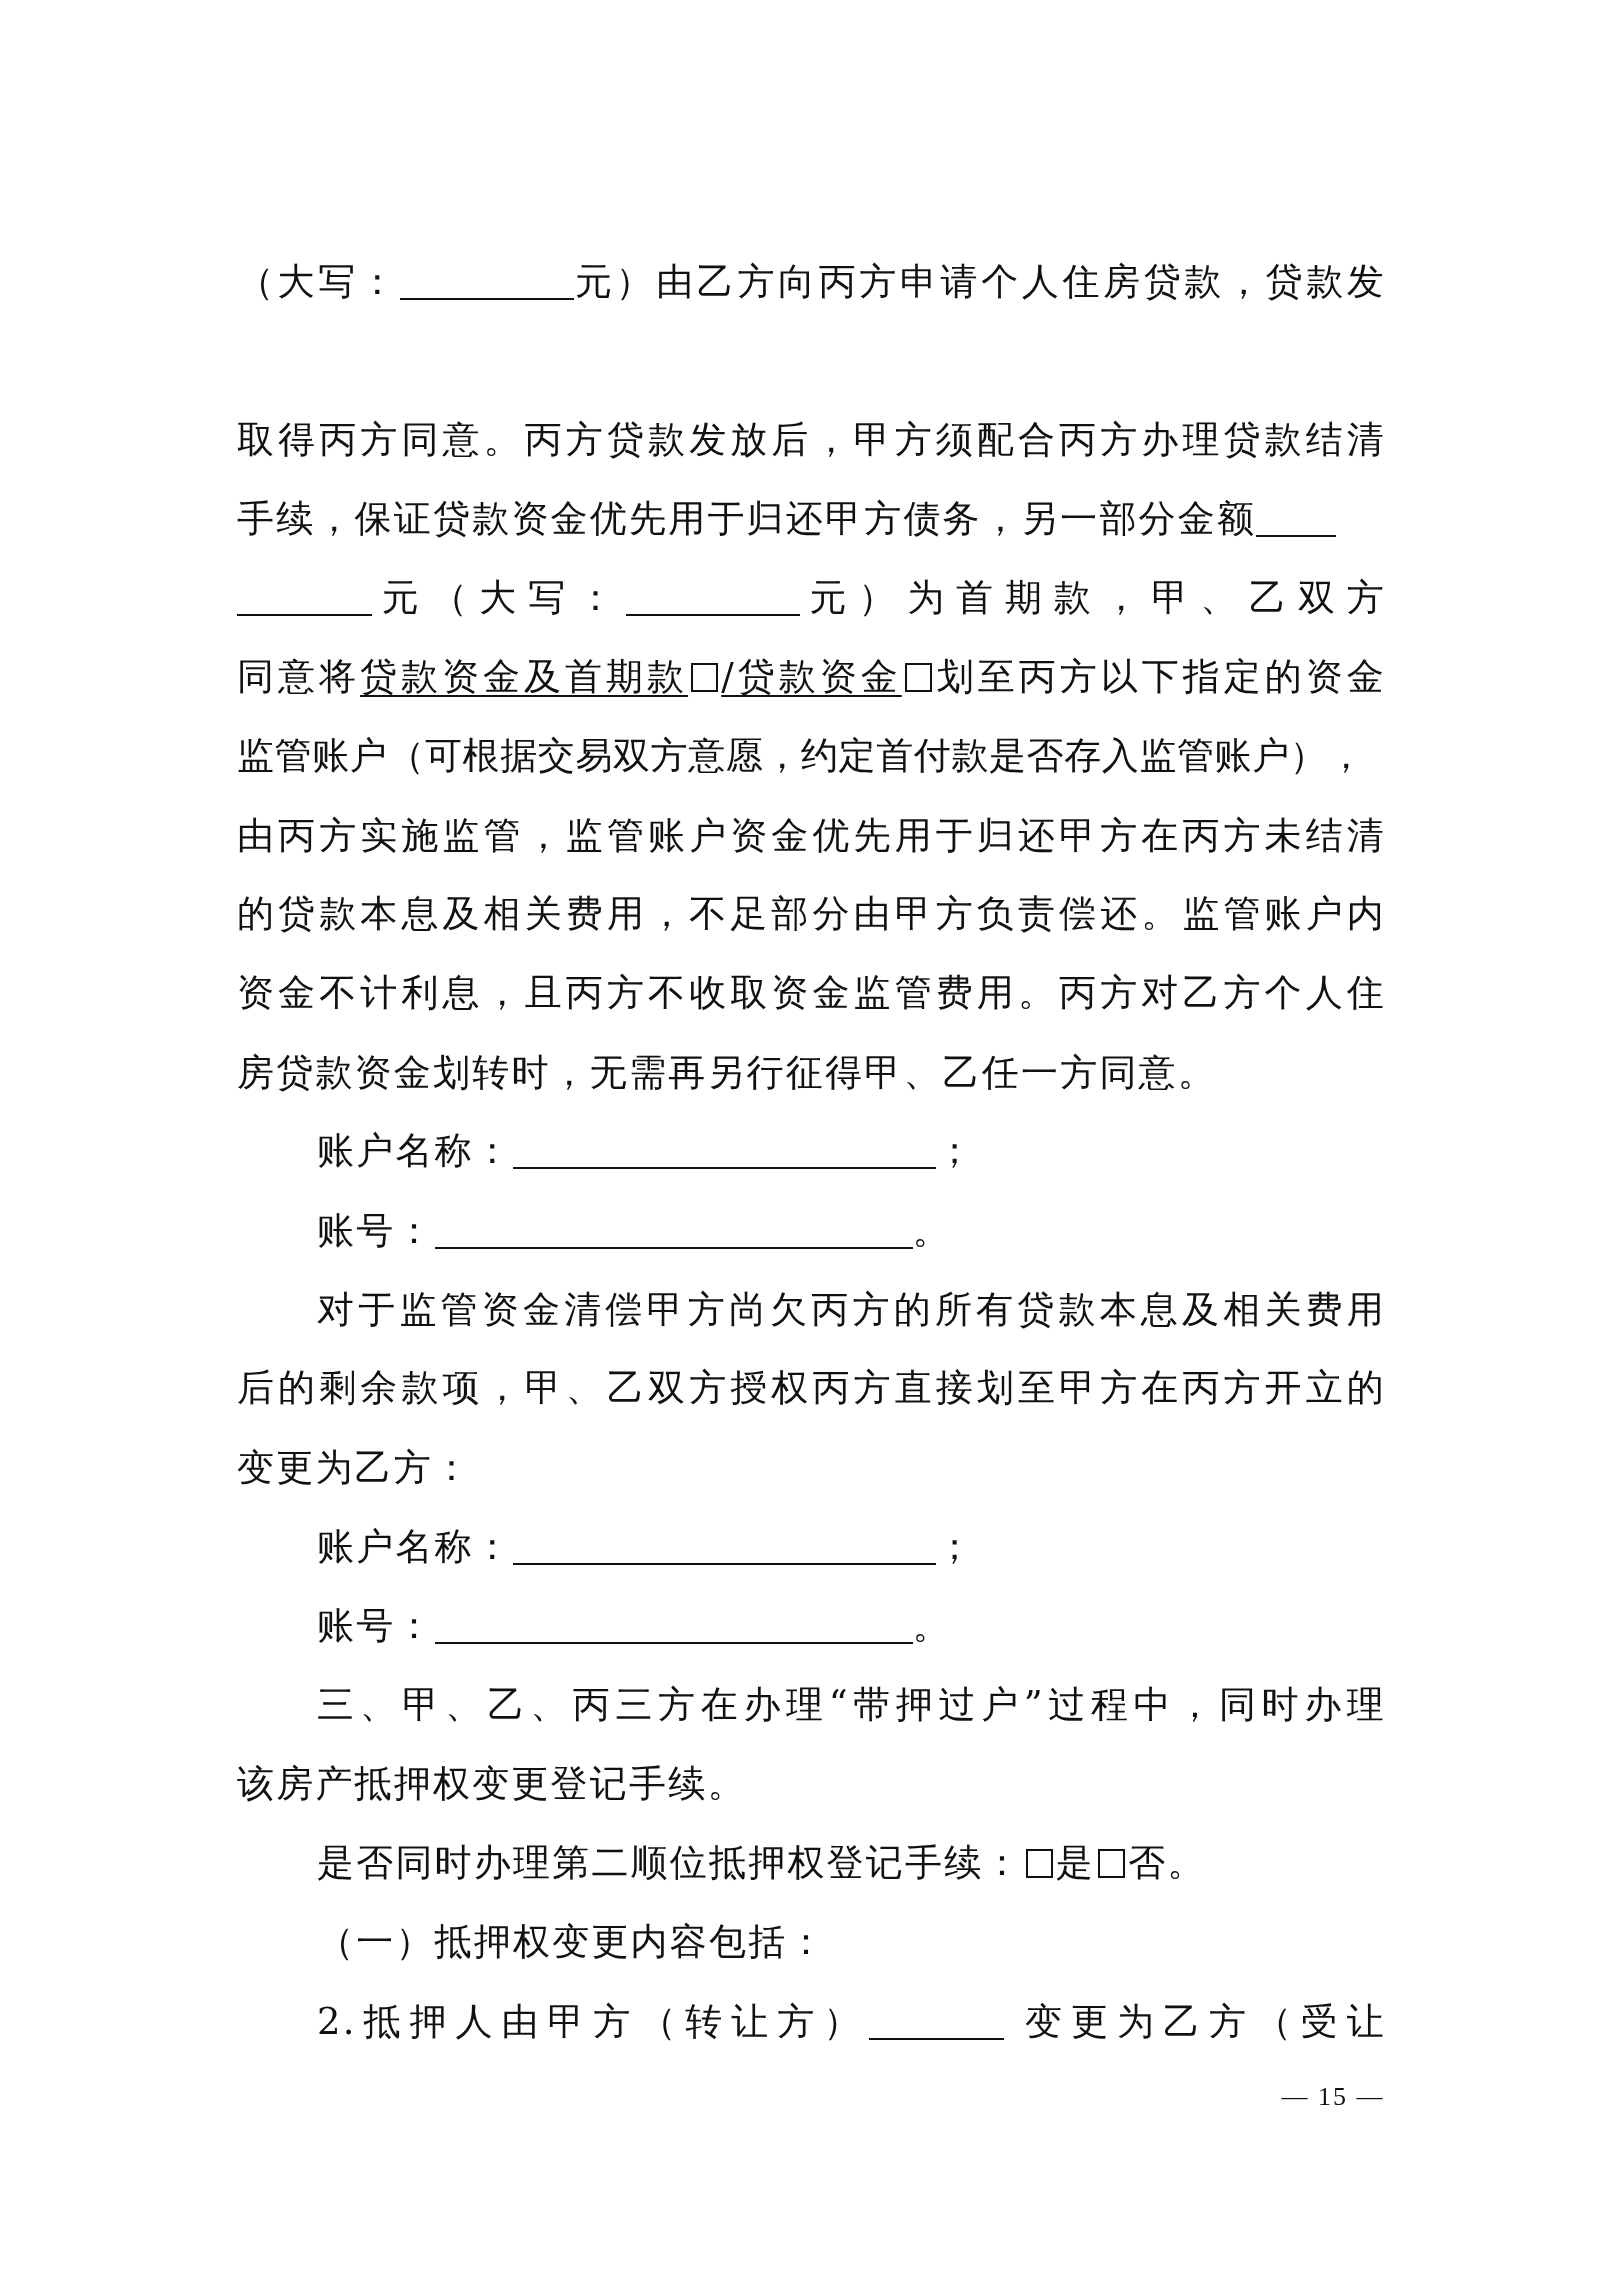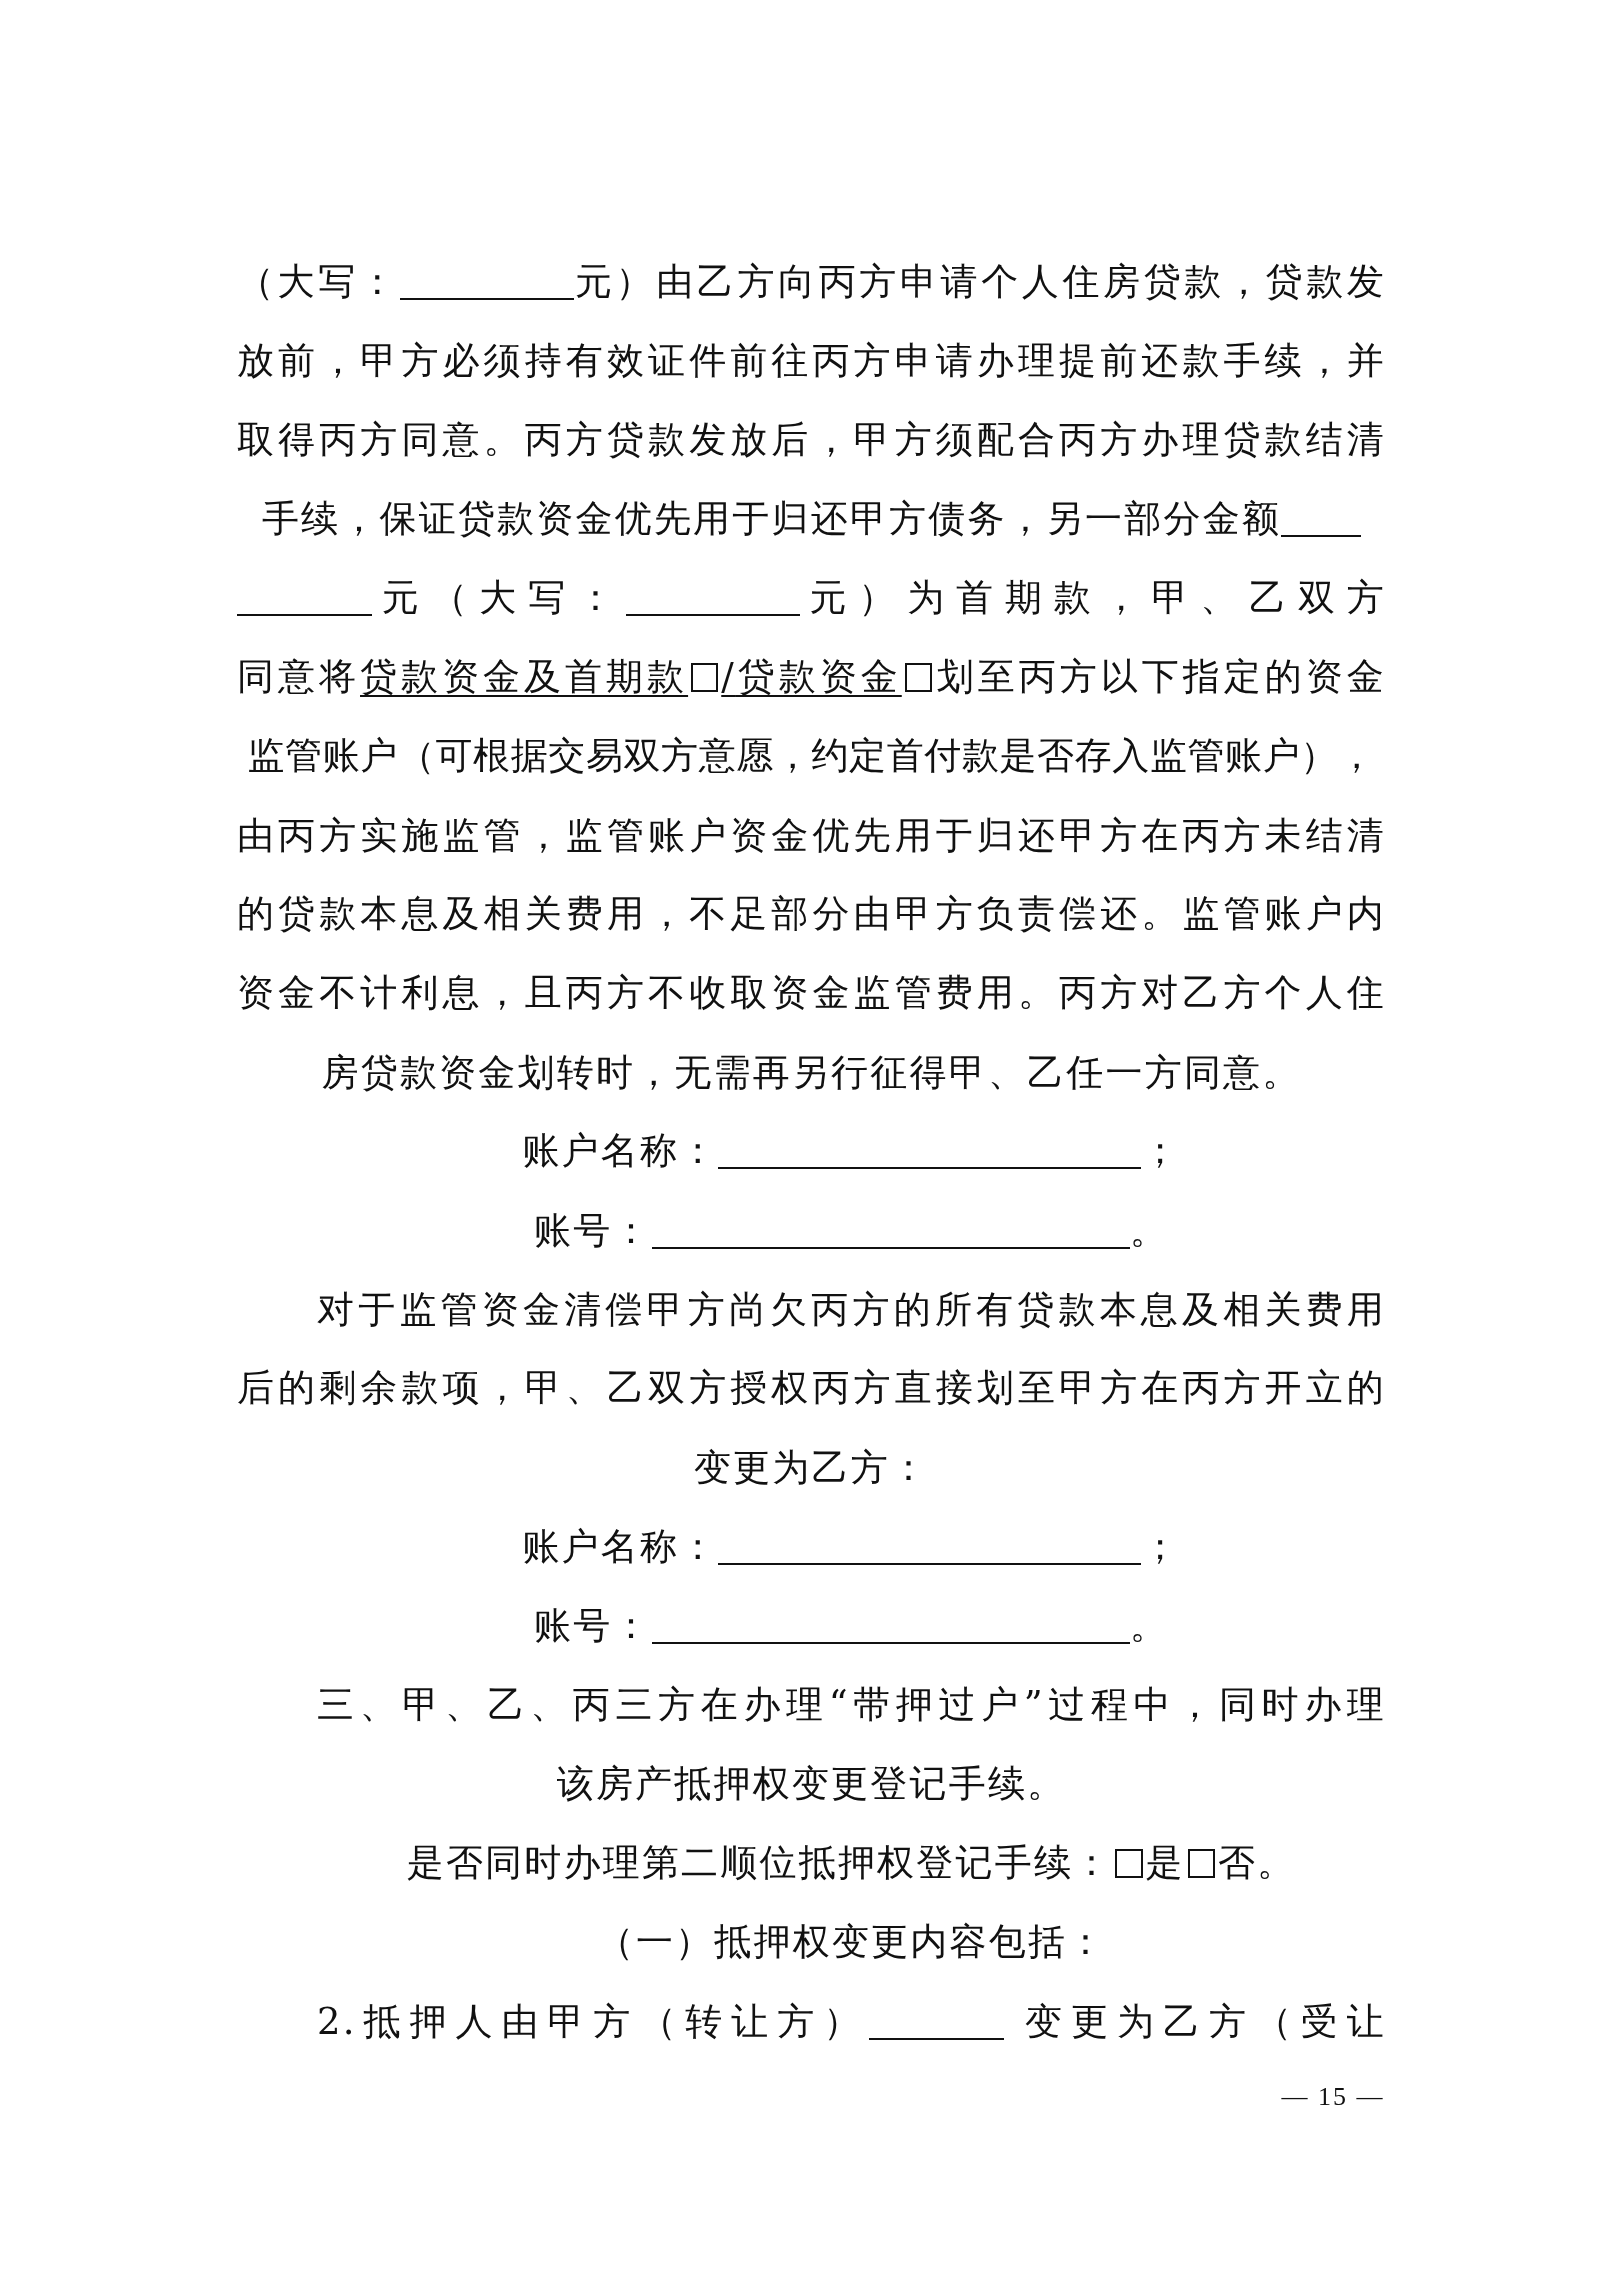--- a/index.html
+++ b/index.html
@@ -1,38 +1,37 @@
 <!DOCTYPE html>
 <html><head>
 <meta charset="utf-8">
 <style>
   html, body { margin: 0; padding: 0; background: #ffffff; }
   body { width: 1621px; height: 2293px; position: relative; overflow: hidden;
          font-family: "DejaVu Serif", "Liberation Serif", serif; color: #111; }
   .page { position: absolute; left: 0; top: 0; width: 1621px; height: 2012px; background: #fff; }
   .line { position: absolute; left: 237px; width: 1149px; height: 59px; line-height: 59px;
-          font-size: 37px; white-space: nowrap; letter-spacing: 2.2px; text-align: center; }
+          font-size: 37px; white-space: nowrap; letter-spacing: 2.2px; }
   .indent { left: 317px; width: 1069px; }
   .justify { text-align: justify; text-align-last: justify; }
   .blank { display: inline-block; border-bottom: 2.9px solid #111; height: 37px; vertical-align: -5.9px; }
   .ul { text-decoration: underline; text-decoration-thickness: 2px; text-underline-offset: 5.9px; }
   .box { display: inline-block; width: 27.4px; height: 29px; border: 2.5px solid #111; box-sizing: border-box;
          vertical-align: -2.9px; margin: 0 2.9px; }
   .pageno { position: absolute; left: 1274px; top: 2082px; width: 118px; text-align: center;
             font-size: 26px; font-family: "Liberation Serif", serif; letter-spacing: 2px; }
 </style>
 </head>
 <body>
 
 <div class="page">
 
   <div class="line justify" style="top:252px">
     <span>（大写：</span><span class="blank" style="width:174px"></span><span>元）由乙方向丙方申请个人住房贷款，贷款发</span>
   </div>
-  <div class="line justify" style="top:331px">放前，甲方必须持有效证件前往丙方申请办理提前还款手续，并</div>
   <div class="line justify" style="top:410px">取得丙方同意。丙方贷款发放后，甲方须配合丙方办理贷款结清</div>
   <div class="line" style="top:489px">
     <span>手续，保证贷款资金优先用于归还甲方债务，另一部分金额</span><span class="blank" style="width:80px"></span>
   </div>
   <div class="line justify" style="top:647px">
     <span>同意将</span><span class="ul">贷款资金及首期款</span><span class="box"></span><span class="ul">/</span><span class="ul">贷款资金</span><span class="box"></span><span>划至丙方以下指定的资金</span>
   </div>
   <div class="line justify" style="top:568px">
     <span class="blank" style="width:135px"></span><span>元（大写：</span><span class="blank" style="width:174px"></span><span>元）为首期款，甲、乙双方</span>
   </div>

